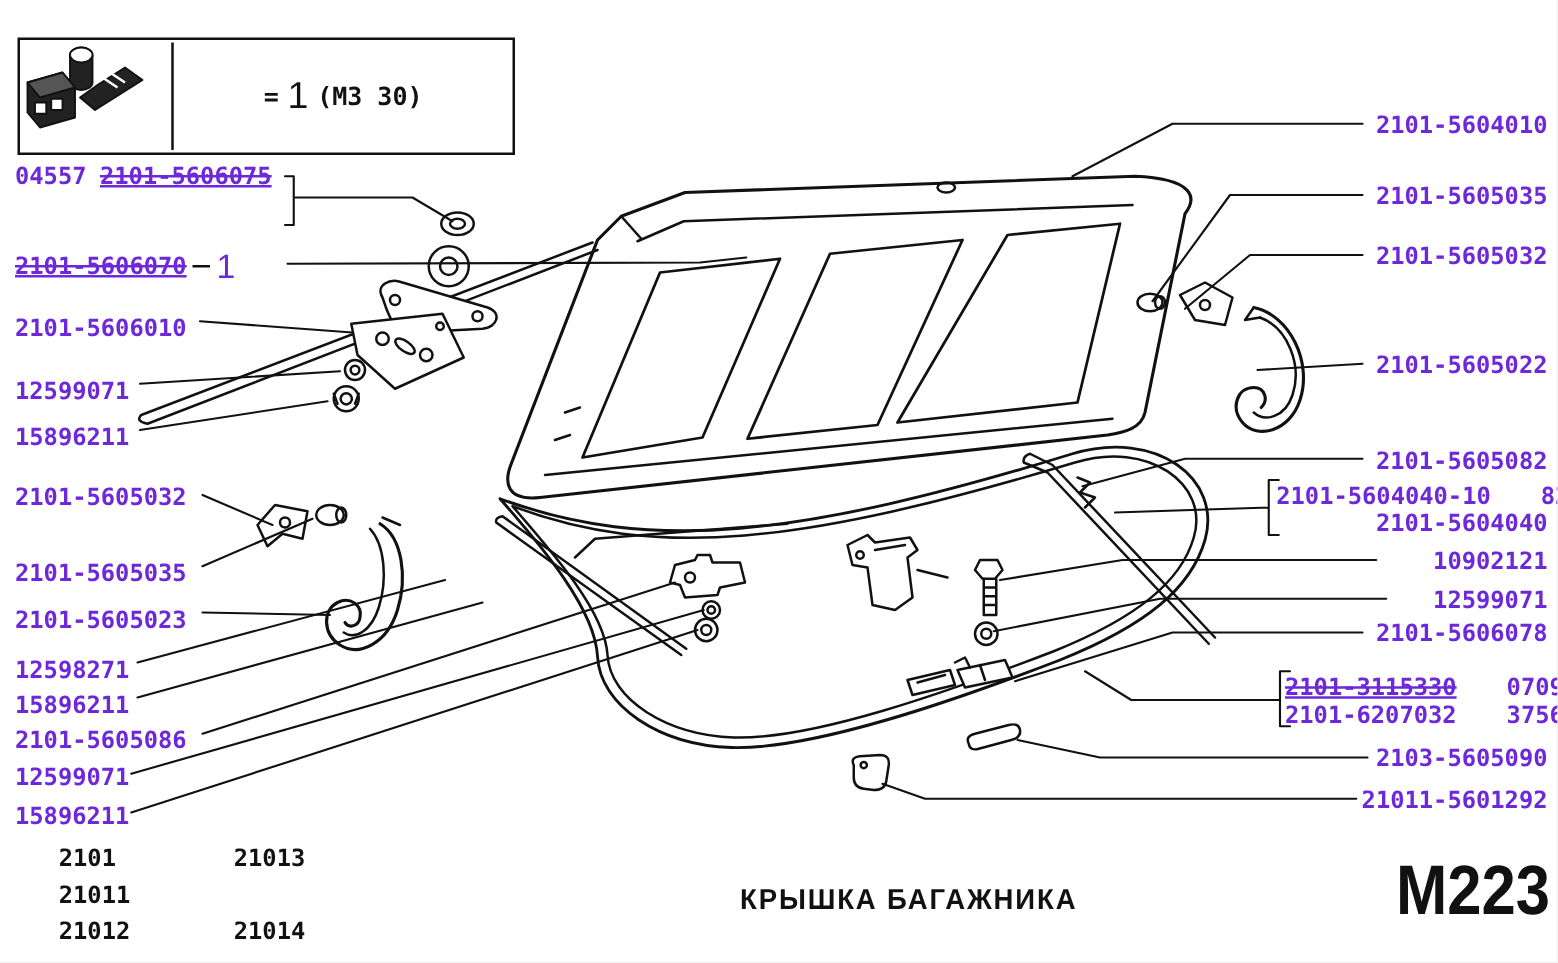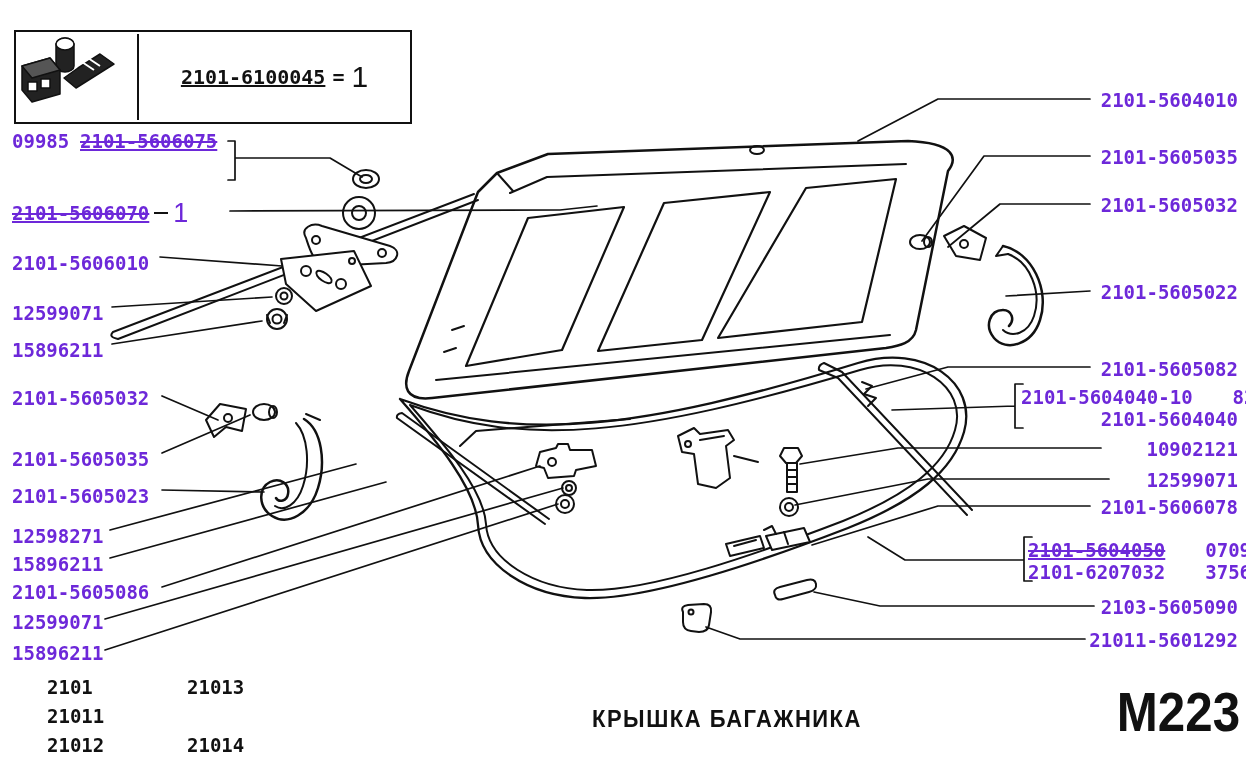--- a/index.html
+++ b/index.html
@@ -202,27 +202,27 @@
           <path d="M66,30 L78,38 M72,26 L84,34" stroke="#fff" stroke-width="2"></path>
           <path d="M6,34 L34,26 L44,38 L44,62 L16,70 L6,58 Z" fill="#222"></path>
           <path d="M6,34 L34,26 L44,38 L16,46 Z" fill="#555"></path>
           <rect x="12" y="50" width="9" height="9" fill="#fff"></rect>
           <rect x="25" y="47" width="9" height="9" fill="#fff"></rect>
         </g>
       </svg>
     </div>
     <div class="divider"></div>
     <div class="txt-cell">
-      <span class="uline">2101-6100045</span>
       <span>=</span>
       <span class="bigq">1</span>
+      <span>(М3 30)</span>
     </div>
   </div>
 
-  <div class="lbl" style="left:12px;top:130px"><span class="pfx">09985</span><span class="struck">2101-5606075</span></div>
+  <div class="lbl" style="left:12px;top:130px"><span class="pfx">04557</span><span class="struck">2101-5606075</span></div>
   <div class="lbl qtyrow" style="left:12px;top:202px"><span class="struck">2101-5606070</span><span class="dash"></span><span class="qty">1</span></div>
   <div class="lbl" style="left:12px;top:252px">2101-5606010</div>
   <div class="lbl" style="left:12px;top:302px">12599071</div>
   <div class="lbl" style="left:12px;top:339px">15896211</div>
   <div class="lbl" style="left:12px;top:387px">2101-5605032</div>
   <div class="lbl" style="left:12px;top:448px">2101-5605035</div>
   <div class="lbl" style="left:12px;top:485px">2101-5605023</div>
   <div class="lbl" style="left:12px;top:525px">12598271</div>
   <div class="lbl" style="left:12px;top:553px">15896211</div>
   <div class="lbl" style="left:12px;top:581px">2101-5605086</div>
@@ -232,21 +232,21 @@
   <div class="lbl rt" style="right:8px;top:89px">2101-5604010</div>
   <div class="lbl rt" style="right:8px;top:146px">2101-5605035</div>
   <div class="lbl rt" style="right:8px;top:194px">2101-5605032</div>
   <div class="lbl rt" style="right:8px;top:281px">2101-5605022</div>
   <div class="lbl rt" style="right:8px;top:358px">2101-5605082</div>
   <div class="lbl pair" style="right:8px;top:386px;width:217px"><span>2101-5604040-10</span><span>823</span></div>
   <div class="lbl rt" style="right:8px;top:408px">2101-5604040</div>
   <div class="lbl rt" style="right:8px;top:438px">10902121</div>
   <div class="lbl rt" style="right:8px;top:469px">12599071</div>
   <div class="lbl rt" style="right:8px;top:496px">2101-5606078</div>
-  <div class="lbl pair" style="right:8px;top:539px;width:210px"><span class="struck">2101-5604050</span><span>07095</span></div>
+  <div class="lbl pair" style="right:8px;top:539px;width:210px"><span class="struck">2101-3115330</span><span>07095</span></div>
   <div class="lbl pair" style="right:8px;top:561px;width:210px"><span>2101-6207032</span><span>3756</span></div>
   <div class="lbl rt" style="right:8px;top:596px">2103-5605090</div>
   <div class="lbl rt" style="right:8px;top:629px">21011-5601292</div>
 
   <div class="model" style="left:47px;top:676px">2101</div>
   <div class="model" style="left:47px;top:705px">21011</div>
   <div class="model" style="left:47px;top:734px">21012</div>
   <div class="model" style="left:187px;top:676px">21013</div>
   <div class="model" style="left:187px;top:734px">21014</div>
 

